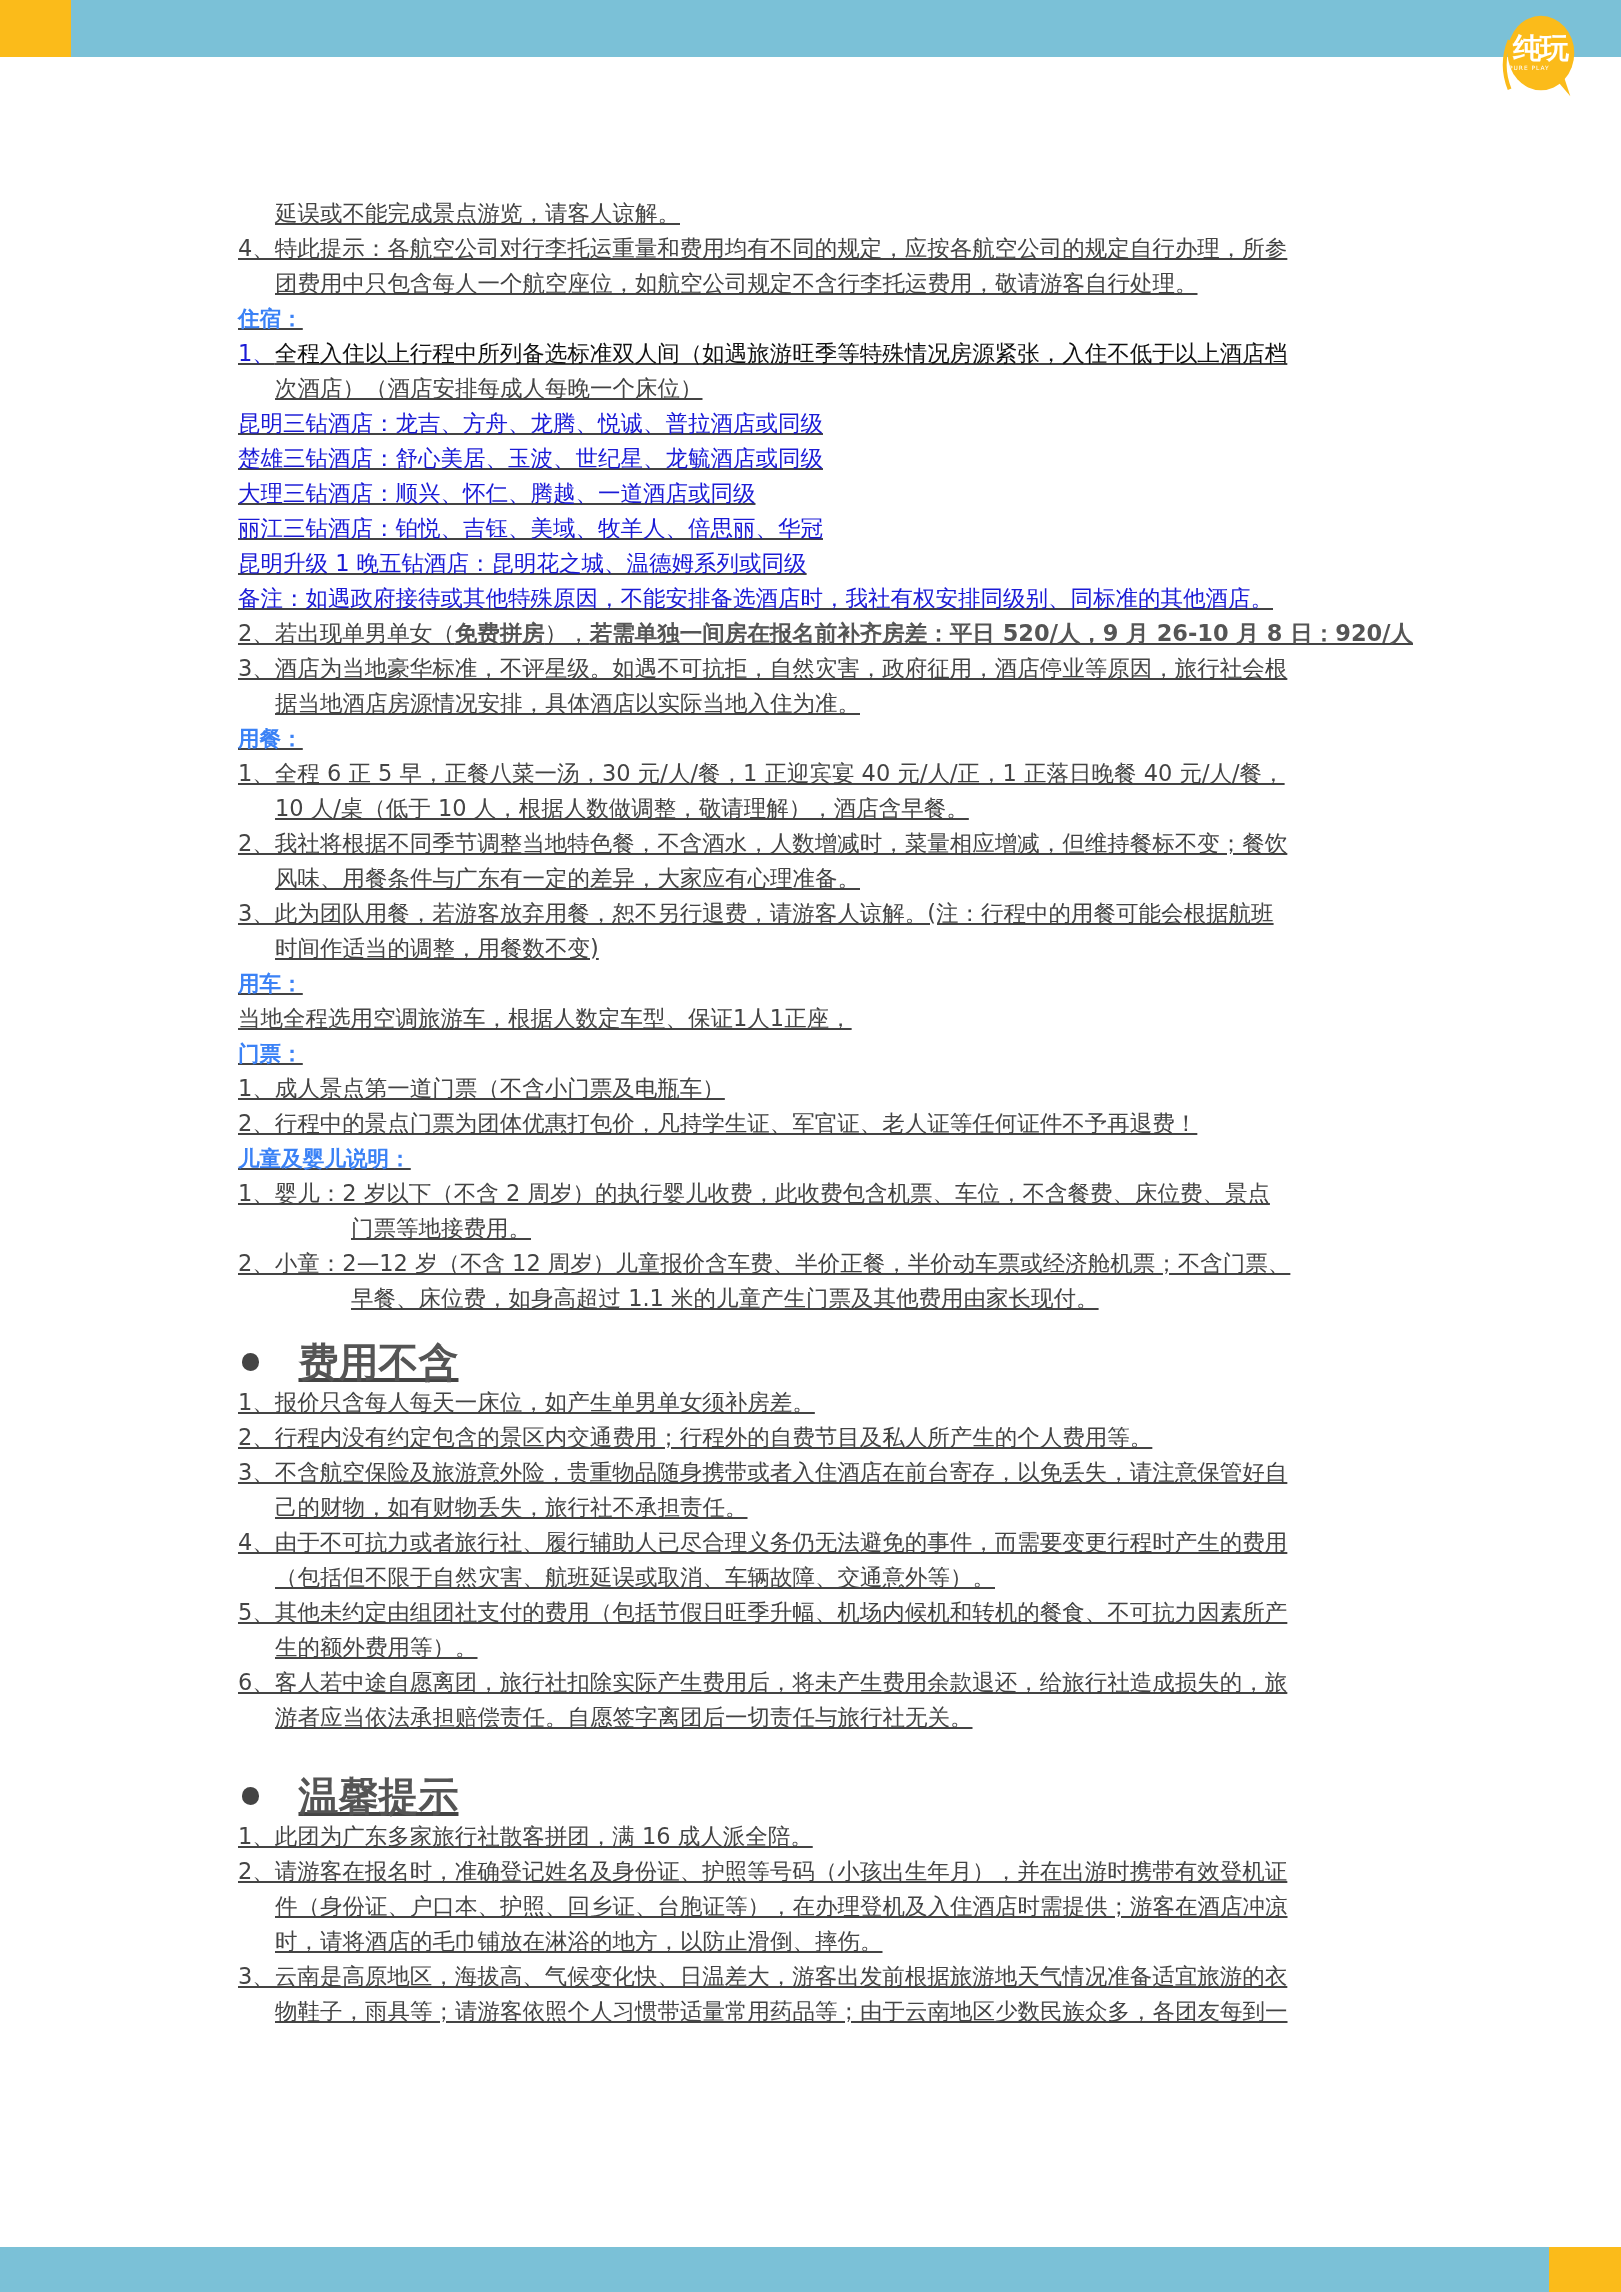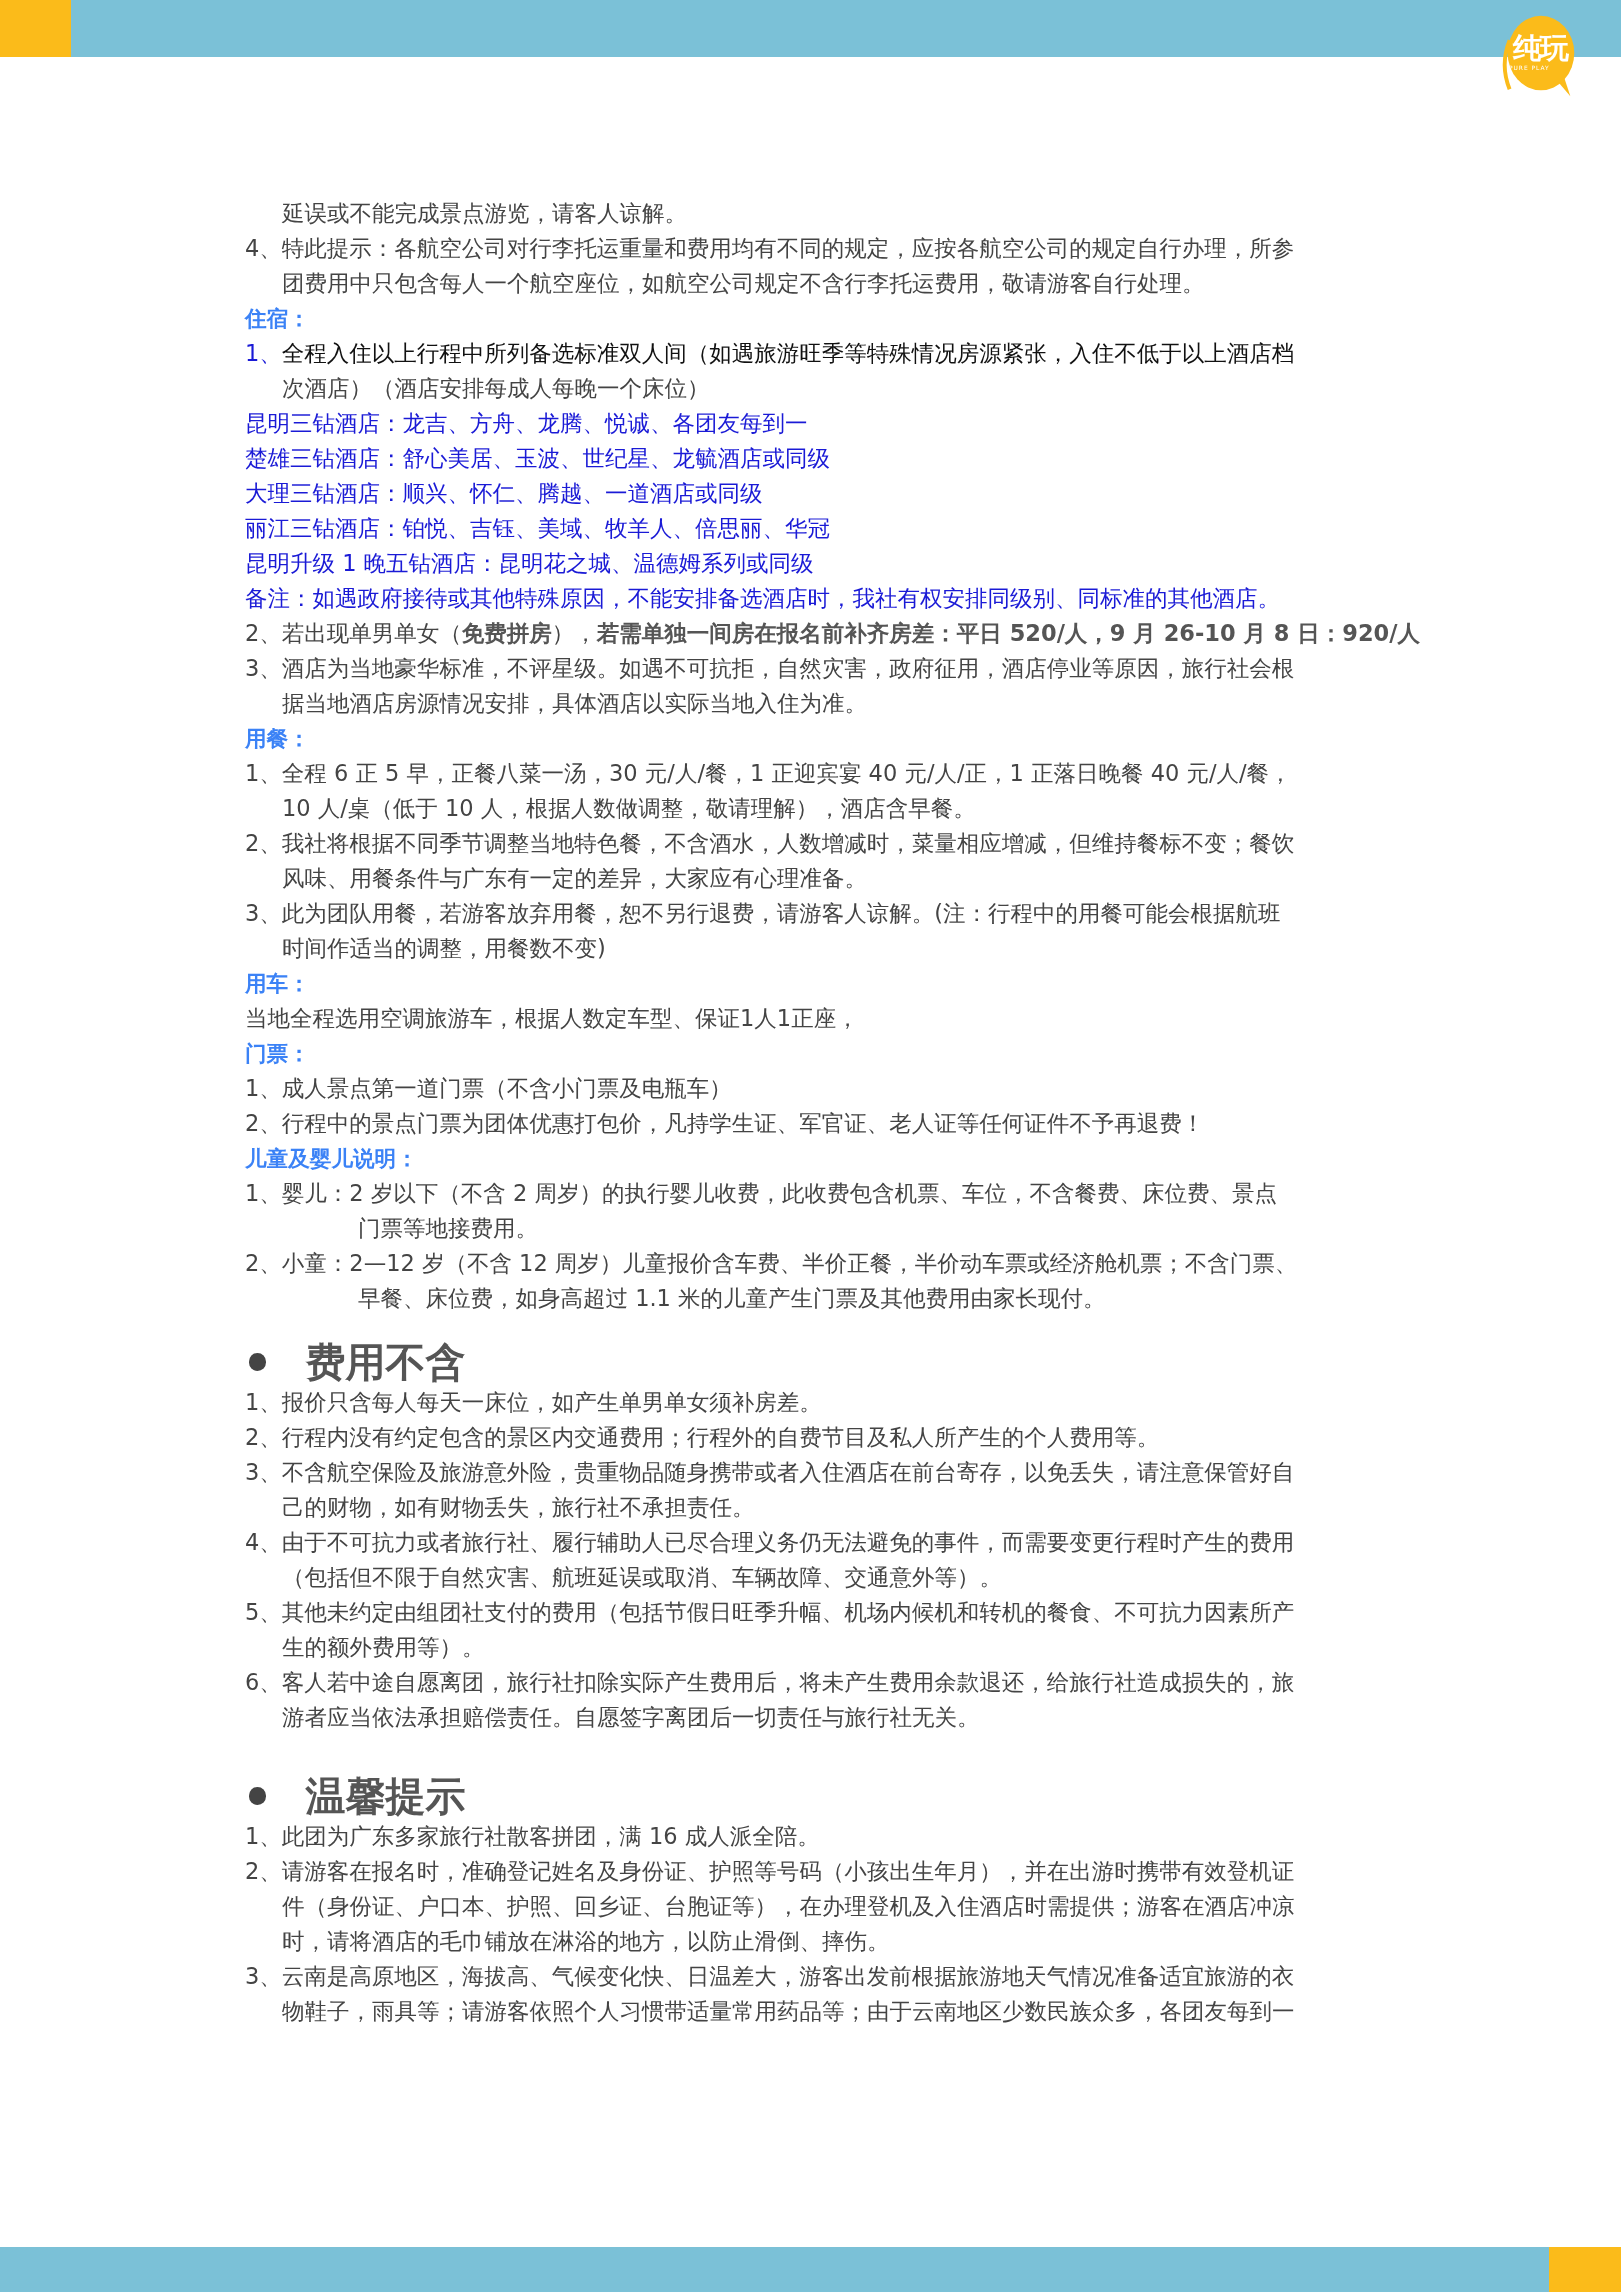--- a/index.html
+++ b/index.html
@@ -11,21 +11,21 @@
   }
   .top-bar { position: absolute; left: 0; top: 0; width: 1621px; height: 57px; background: #7bc1d7; }
   .top-accent { position: absolute; left: 0; top: 0; width: 71px; height: 57px; background: #fbbb1a; }
   .bottom-bar { position: absolute; left: 0; top: 2247px; width: 1621px; height: 46px; background: #7bc1d7; }
   .bottom-accent { position: absolute; left: 1549px; top: 2247px; width: 73px; height: 46px; background: #fbbb1a; }
   .logo { position: absolute; left: 1490px; top: 5.9px; width: 98px; height: 98px; }
   .logo-text { position: absolute; left: 1500px; top: 29px; width: 80px; text-align: center;
     color: #fff; font-weight: bold; font-size: 29px; letter-spacing: -2px; font-family: Liberation Serif, serif; }
   .logo-sub { position: absolute; left: 1509px; top: 65px; font-size: 5.9px; color: #fff; letter-spacing: 1px; }
 
-  .content { position: absolute; left: 245px; top: 196px; width: 1235px; }
+  .content { position: absolute; left: 238px; top: 196px; width: 1235px; text-decoration: underline; }
   .line { font-size: 22.5px; line-height: 35px; white-space: nowrap; }
   .indent { padding-left: 37px; }
   .indent2 { padding-left: 113px; }
   .label { font-weight: bold; color: #3b82f6; font-size: 21.6px; line-height: 35px; }
   .blue { color: #1a1ad6; }
   .black { color: #111; }
   .bold { font-weight: bold; color: #555; text-align: center; }
   .section-head { font-size: 40px; font-weight: bold; color: #555; line-height: 45px; margin-top: 23.5px; display: flex; align-items: center; }
   .bullet { width: 17.6px; height: 17.6px; border-radius: 50%; background: #444; margin: 0 39px 0 3.9px; display: inline-block; }
 </style>
@@ -43,21 +43,21 @@
 <div class="logo-sub">PURE PLAY</div>
 
 <div class="content">
   <div class="line indent">延误或不能完成景点游览，请客人谅解。</div>
   <div class="line">4、特此提示：各航空公司对行李托运重量和费用均有不同的规定，应按各航空公司的规定自行办理，所参</div>
   <div class="line indent">团费用中只包含每人一个航空座位，如航空公司规定不含行李托运费用，敬请游客自行处理。</div>
 
   <div class="label">住宿：</div>
   <div class="line black"><span class="blue">1、</span><span>全程入住以上行程中所列备选标准双人间（如遇旅游旺季等特殊情况房源紧张，入住不低于以上酒店档</span></div>
   <div class="line indent">次酒店）（酒店安排每成人每晚一个床位）</div>
-  <div class="line blue">昆明三钻酒店：龙吉、方舟、龙腾、悦诚、各团友每到一</div>
+  <div class="line blue">昆明三钻酒店：龙吉、方舟、龙腾、悦诚、普拉酒店或同级</div>
   <div class="line blue">楚雄三钻酒店：舒心美居、玉波、世纪星、龙毓酒店或同级</div>
   <div class="line blue">大理三钻酒店：顺兴、怀仁、腾越、一道酒店或同级</div>
   <div class="line blue">丽江三钻酒店：铂悦、吉钰、美域、牧羊人、倍思丽、华冠</div>
   <div class="line blue">昆明升级 1 晚五钻酒店：昆明花之城、温德姆系列或同级</div>
   <div class="line blue">备注：如遇政府接待或其他特殊原因，不能安排备选酒店时，我社有权安排同级别、同标准的其他酒店。</div>
   <div class="line"><span>2、若出现单男单女（</span><span class="bold">免费拼房</span><span>），</span><span class="bold">若需单独一间房在报名前补齐房差：平日 520/人，9 月 26-10 月 8 日：920/人</span></div>
   <div class="line">3、酒店为当地豪华标准，不评星级。如遇不可抗拒，自然灾害，政府征用，酒店停业等原因，旅行社会根</div>
   <div class="line indent">据当地酒店房源情况安排，具体酒店以实际当地入住为准。</div>
 
   <div class="label">用餐：</div>

